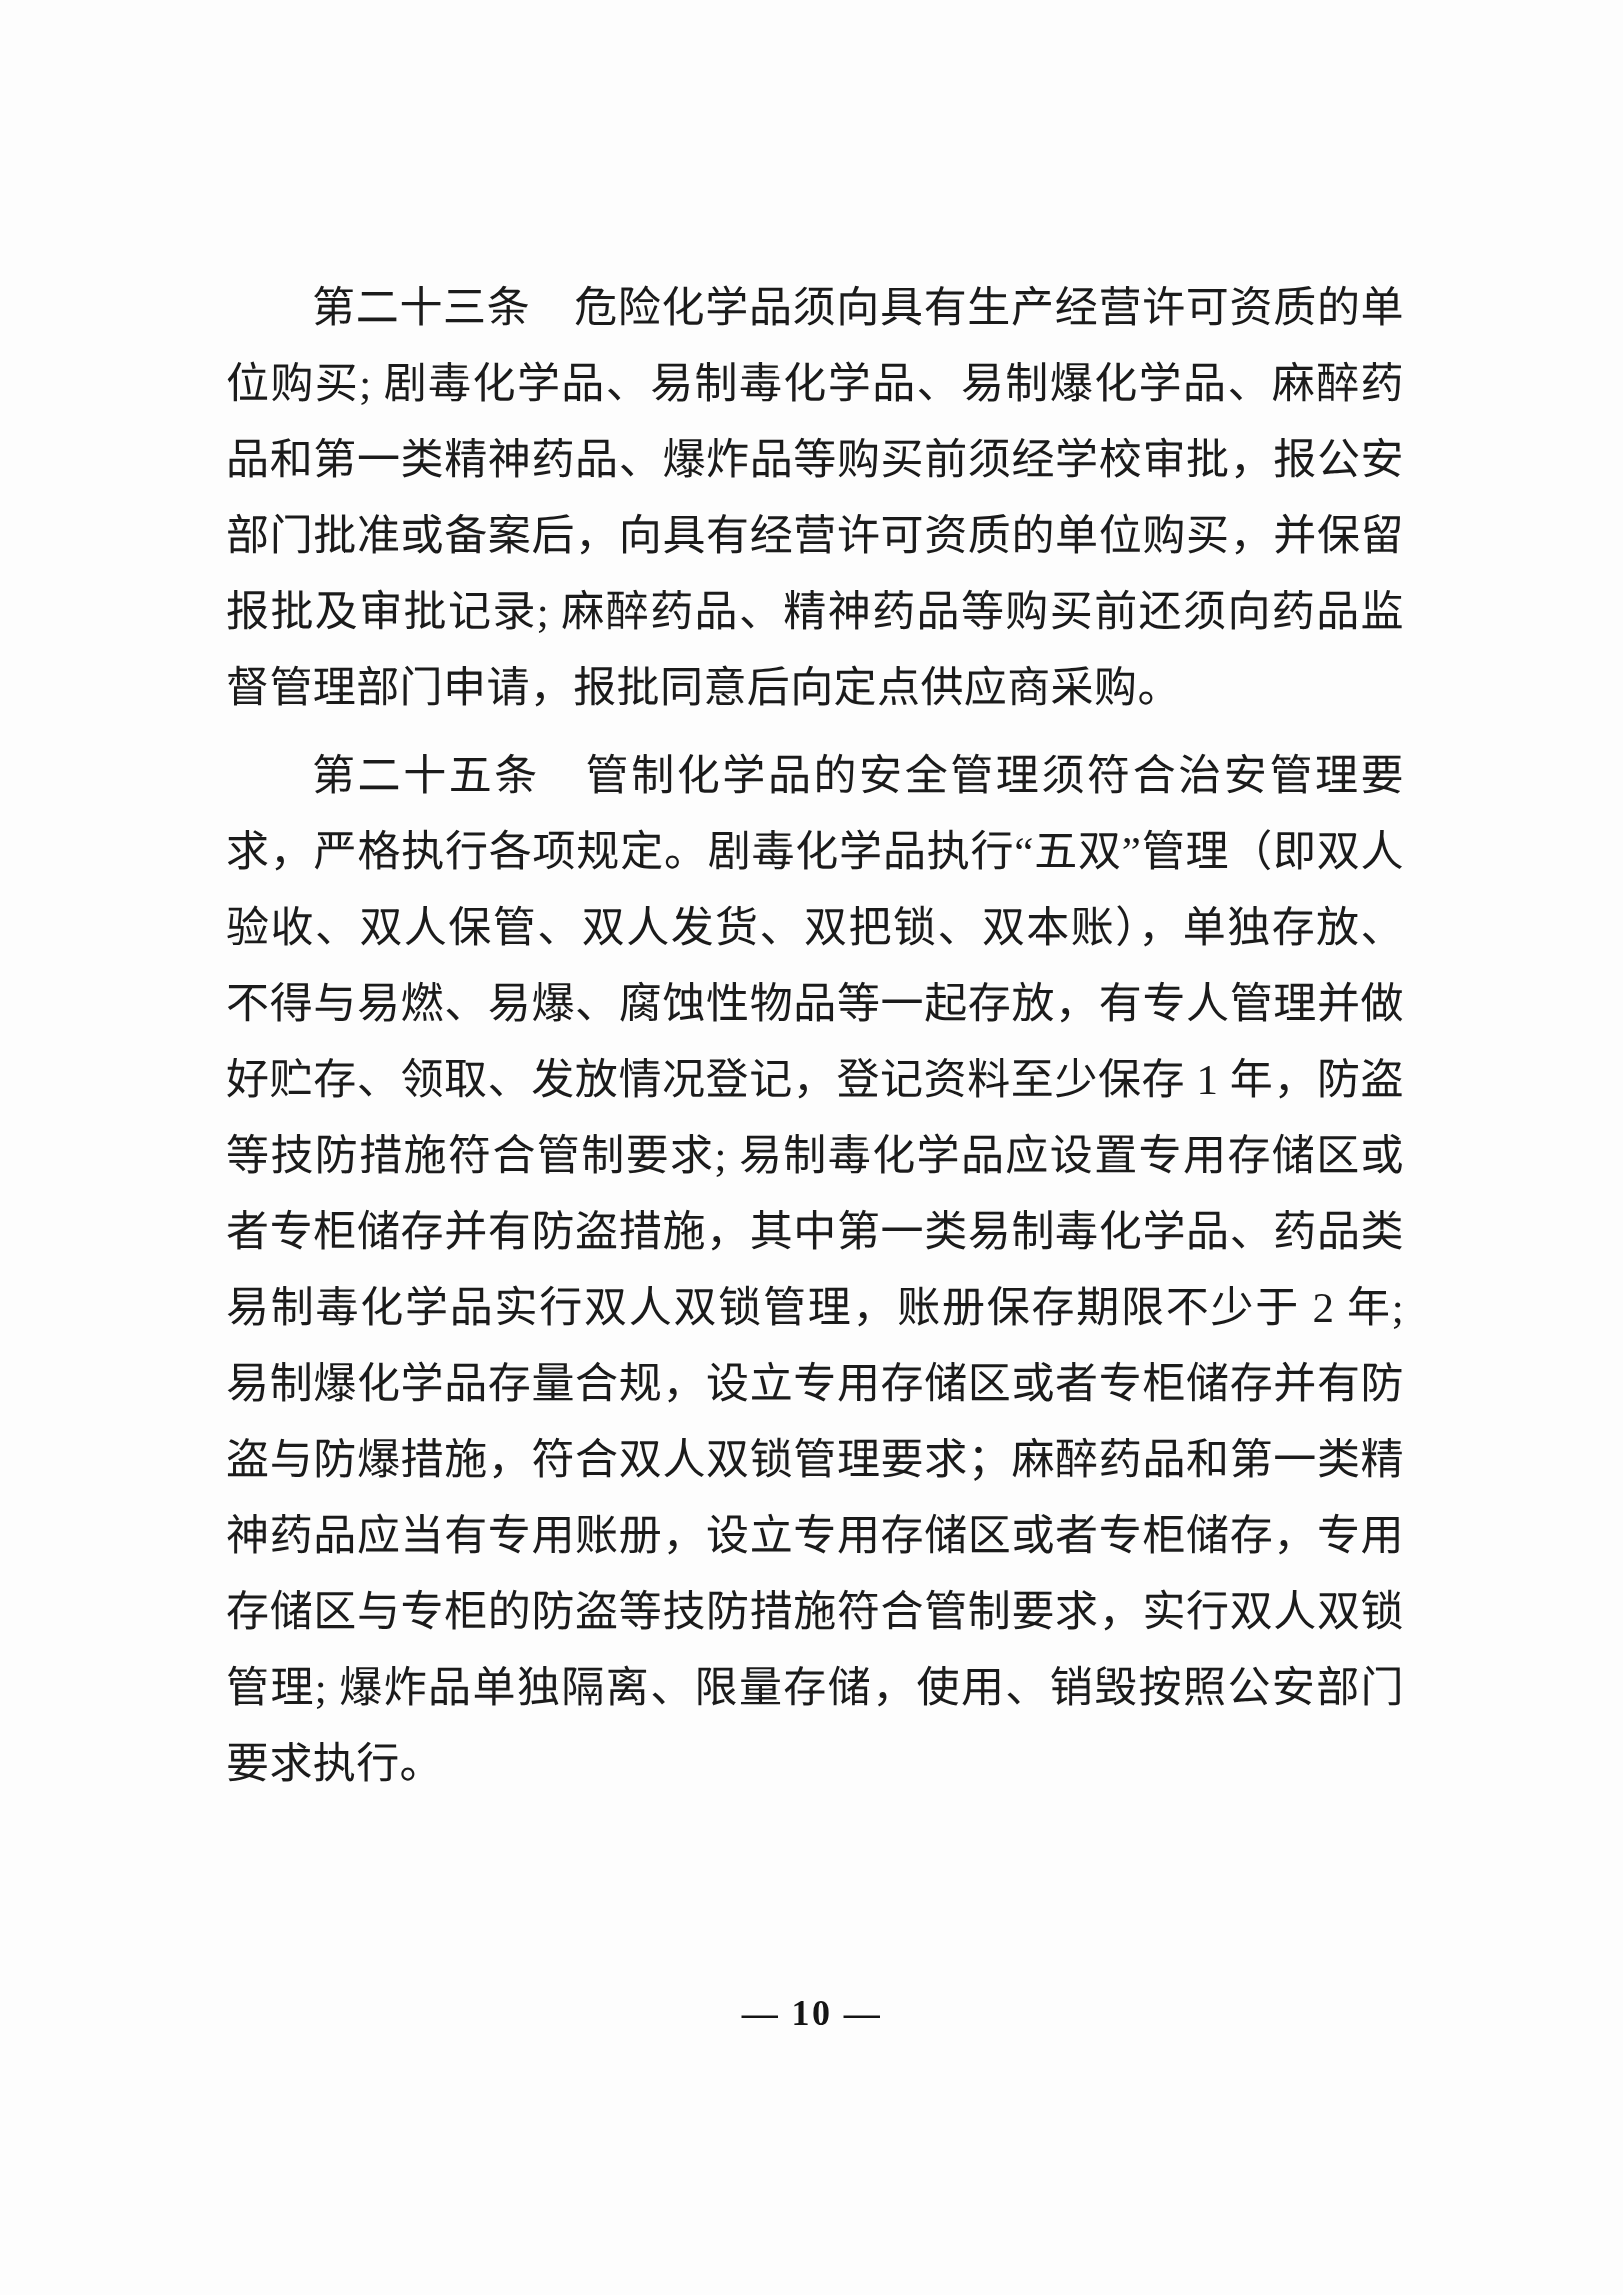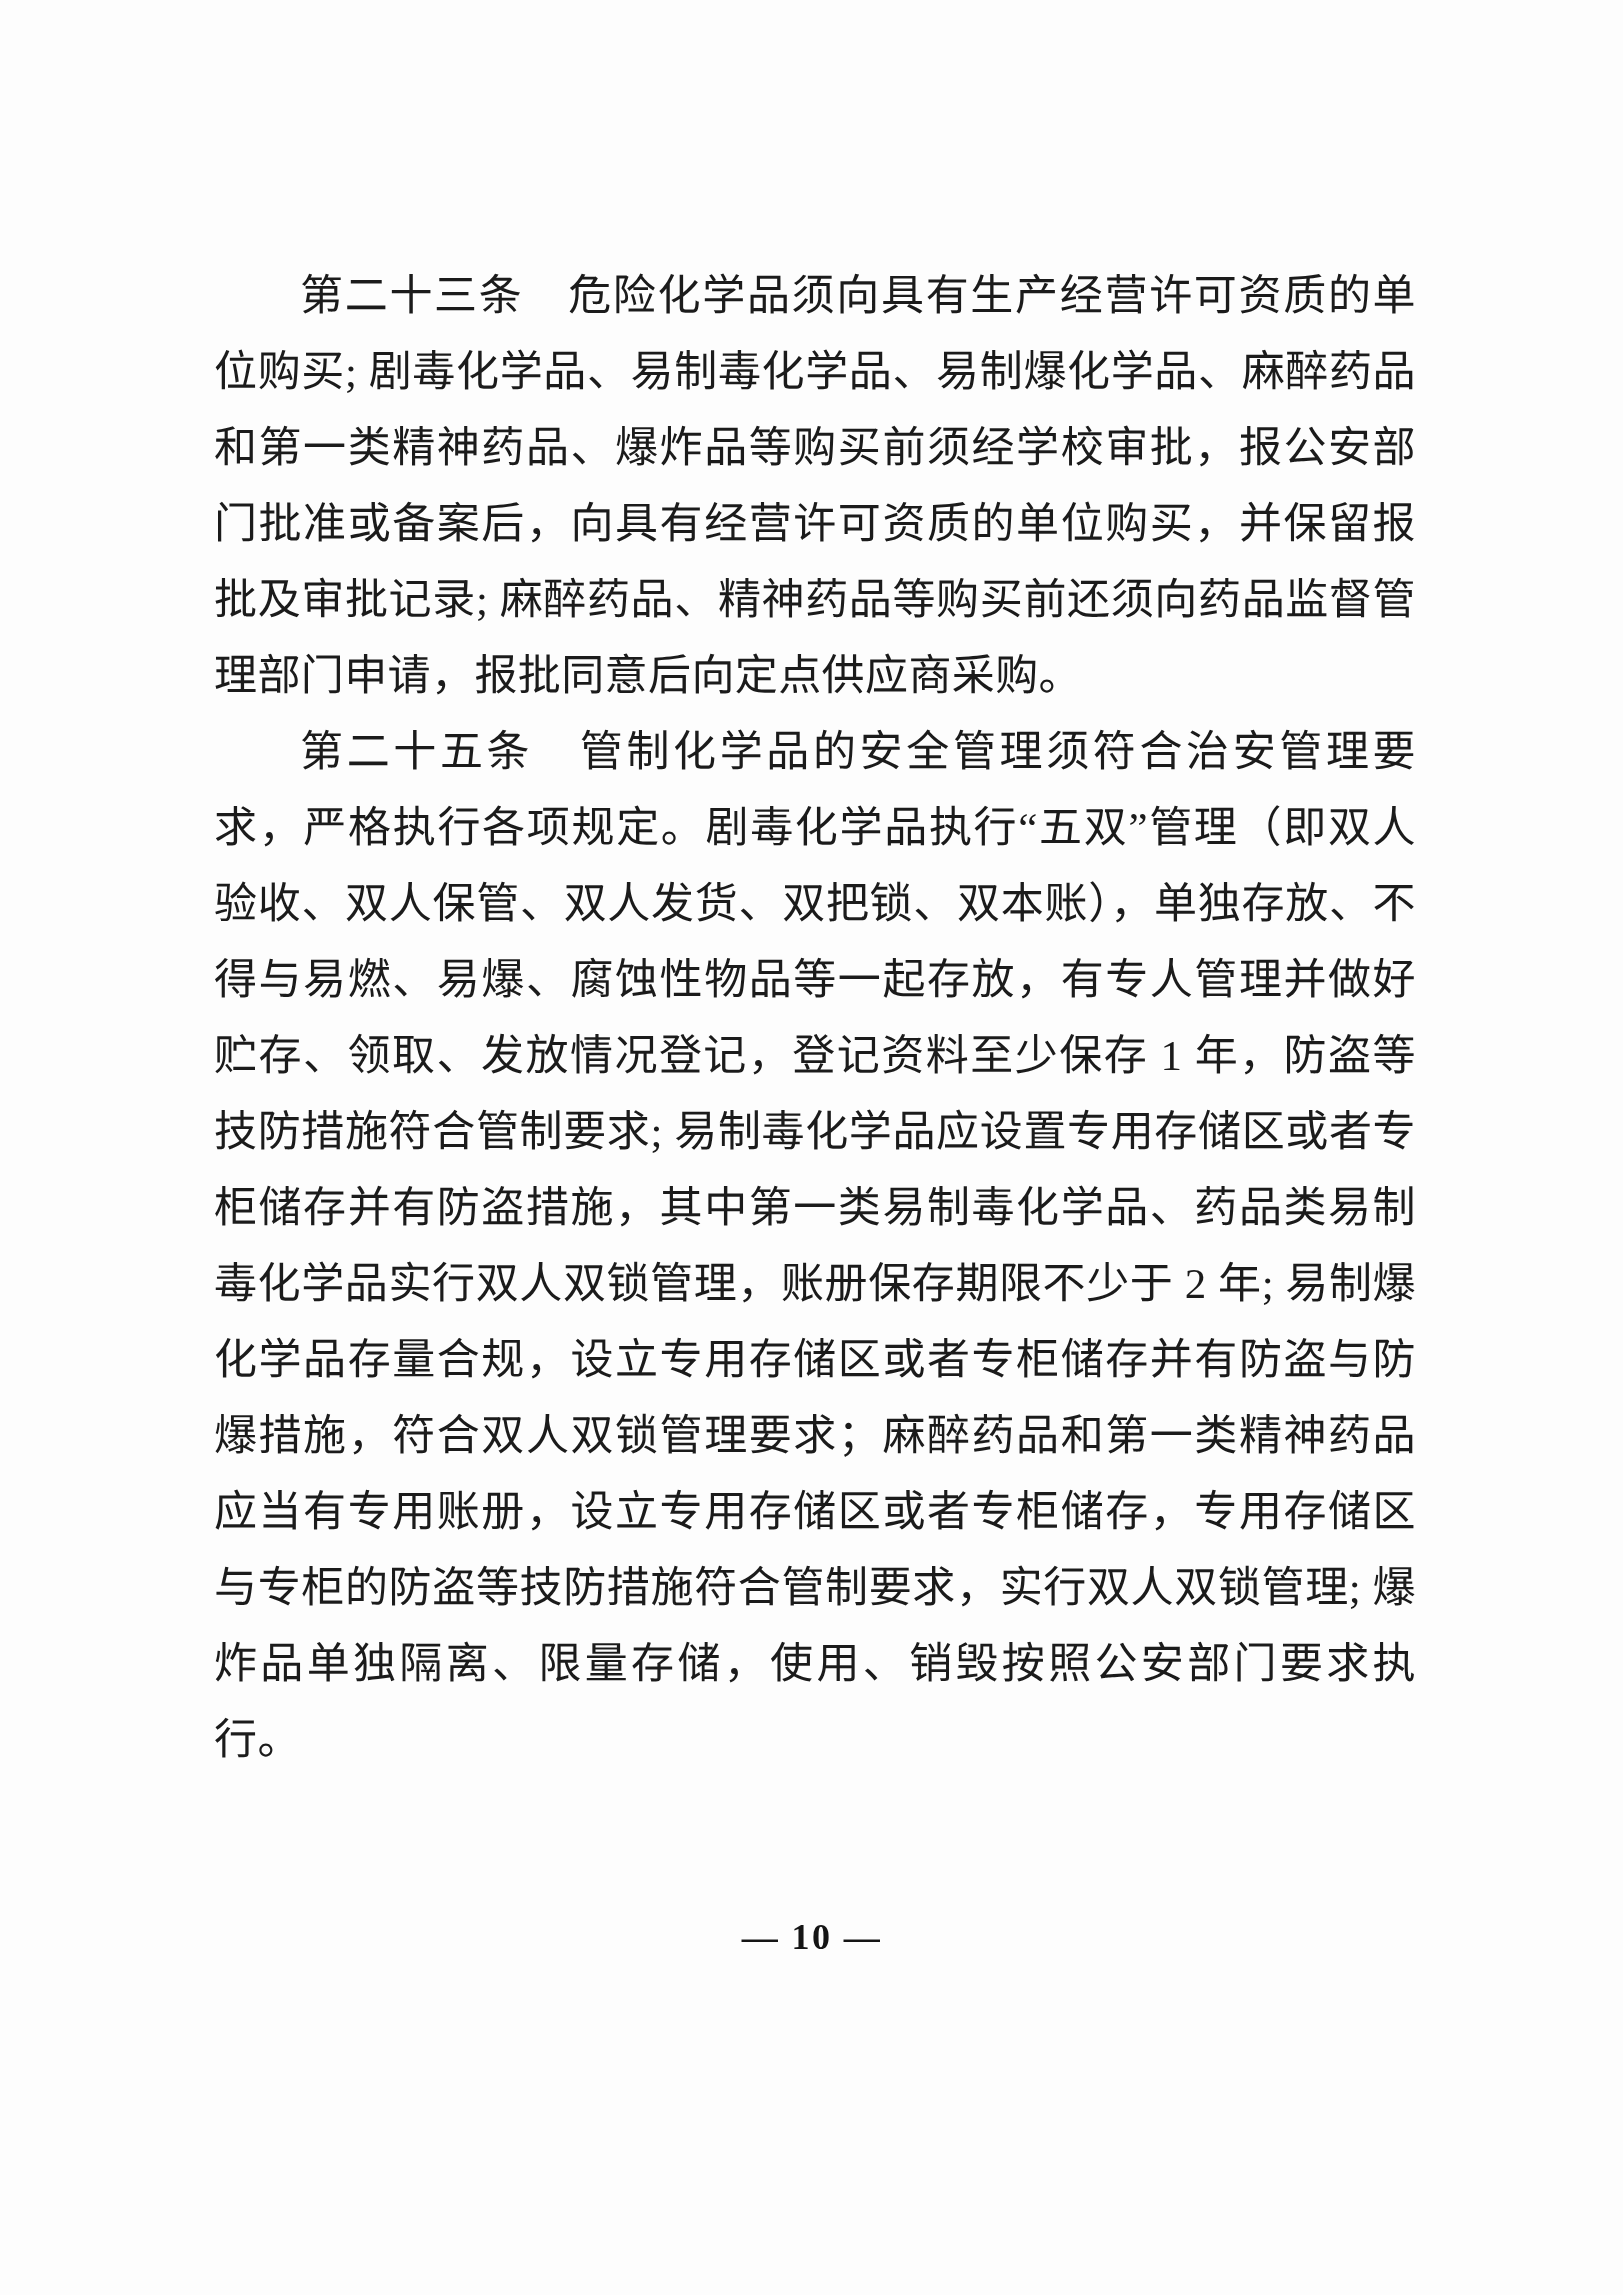--- a/index.html
+++ b/index.html
@@ -21,29 +21,29 @@
     left: 214px;
     top: 258px;
     width: 1202px;
     font-size: 43px;
     line-height: 76px;
     text-align: justify;
     text-justify: inter-ideograph;
     letter-spacing: 0.4px;
   }
   .para {
-    margin: 0;
+    margin: 12px;
     padding: 0;
     text-indent: 2em;
     word-break: normal;
   }
   .footer {
     position: absolute;
     left: 0;
-    top: 1912px;
+    top: 1988px;
     width: 1624px;
     text-align: center;
   }
   .pageno {
     font-size: 36px;
     font-weight: bold;
     line-height: 51px;
     letter-spacing: 2.4px;
     color: #151515;
   }

